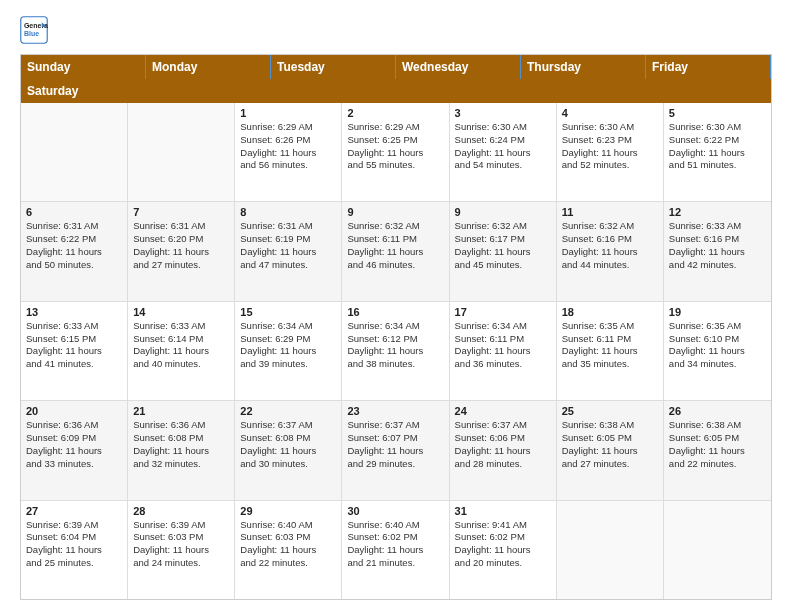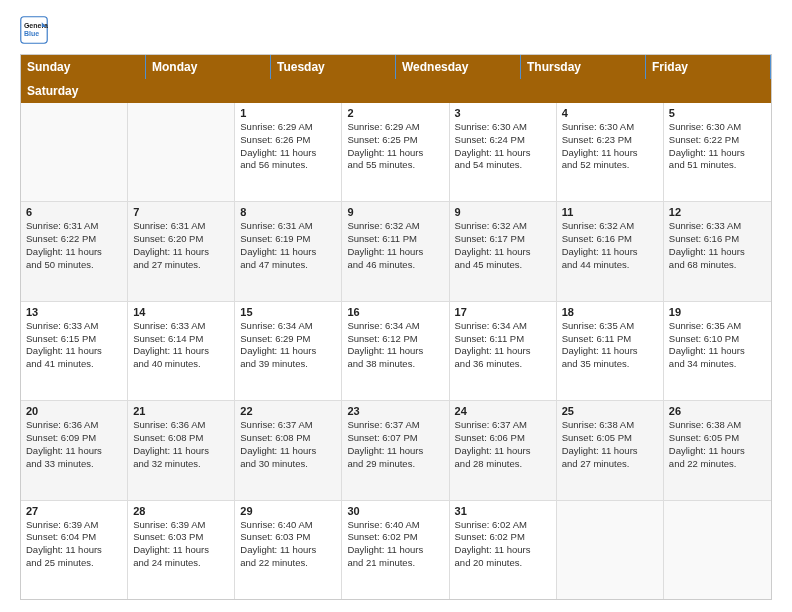--- a/index.html
+++ b/index.html
@@ -211,21 +211,21 @@
             <div class="cell-line">Sunrise: 6:32 AM</div>
             <div class="cell-line">Sunset: 6:16 PM</div>
             <div class="cell-line">Daylight: 11 hours</div>
             <div class="cell-line">and 44 minutes.</div>
           </div>
           <div class="cal-cell alt">
             <div class="day-num">12</div>
             <div class="cell-line">Sunrise: 6:33 AM</div>
             <div class="cell-line">Sunset: 6:16 PM</div>
             <div class="cell-line">Daylight: 11 hours</div>
-            <div class="cell-line">and 68 minutes.</div>
+            <div class="cell-line">and 42 minutes.</div>
           </div>
         </div>
         <div class="cal-row">
           <div class="cal-cell">
             <div class="day-num">13</div>
             <div class="cell-line">Sunrise: 6:33 AM</div>
             <div class="cell-line">Sunset: 6:15 PM</div>
             <div class="cell-line">Daylight: 11 hours</div>
             <div class="cell-line">and 41 minutes.</div>
           </div>
@@ -347,21 +347,21 @@
           </div>
           <div class="cal-cell">
             <div class="day-num">30</div>
             <div class="cell-line">Sunrise: 6:40 AM</div>
             <div class="cell-line">Sunset: 6:02 PM</div>
             <div class="cell-line">Daylight: 11 hours</div>
             <div class="cell-line">and 21 minutes.</div>
           </div>
           <div class="cal-cell">
             <div class="day-num">31</div>
-            <div class="cell-line">Sunrise: 6:02 AM</div>
+            <div class="cell-line">Sunrise: 9:41 AM</div>
             <div class="cell-line">Sunset: 6:02 PM</div>
             <div class="cell-line">Daylight: 11 hours</div>
             <div class="cell-line">and 20 minutes.</div>
           </div>
           <div class="cal-cell empty"></div>
           <div class="cal-cell empty"></div>
         </div>
       </div>
   </div>
 </div>

